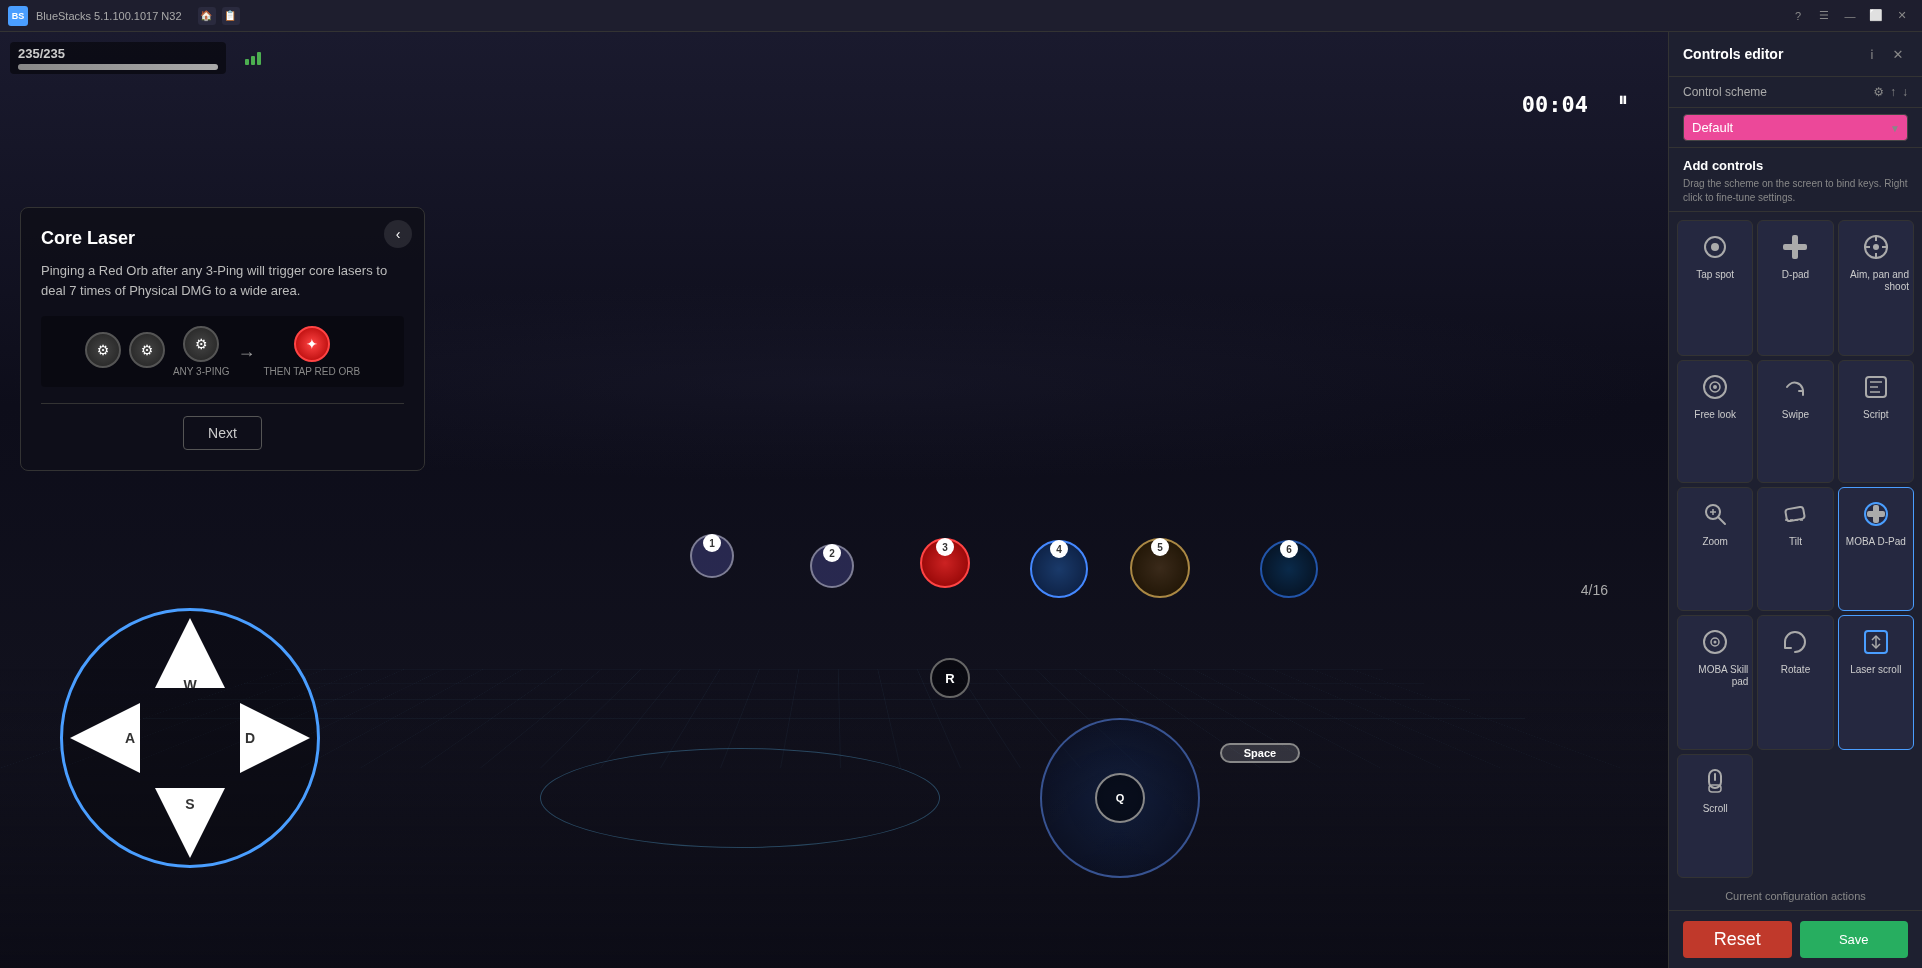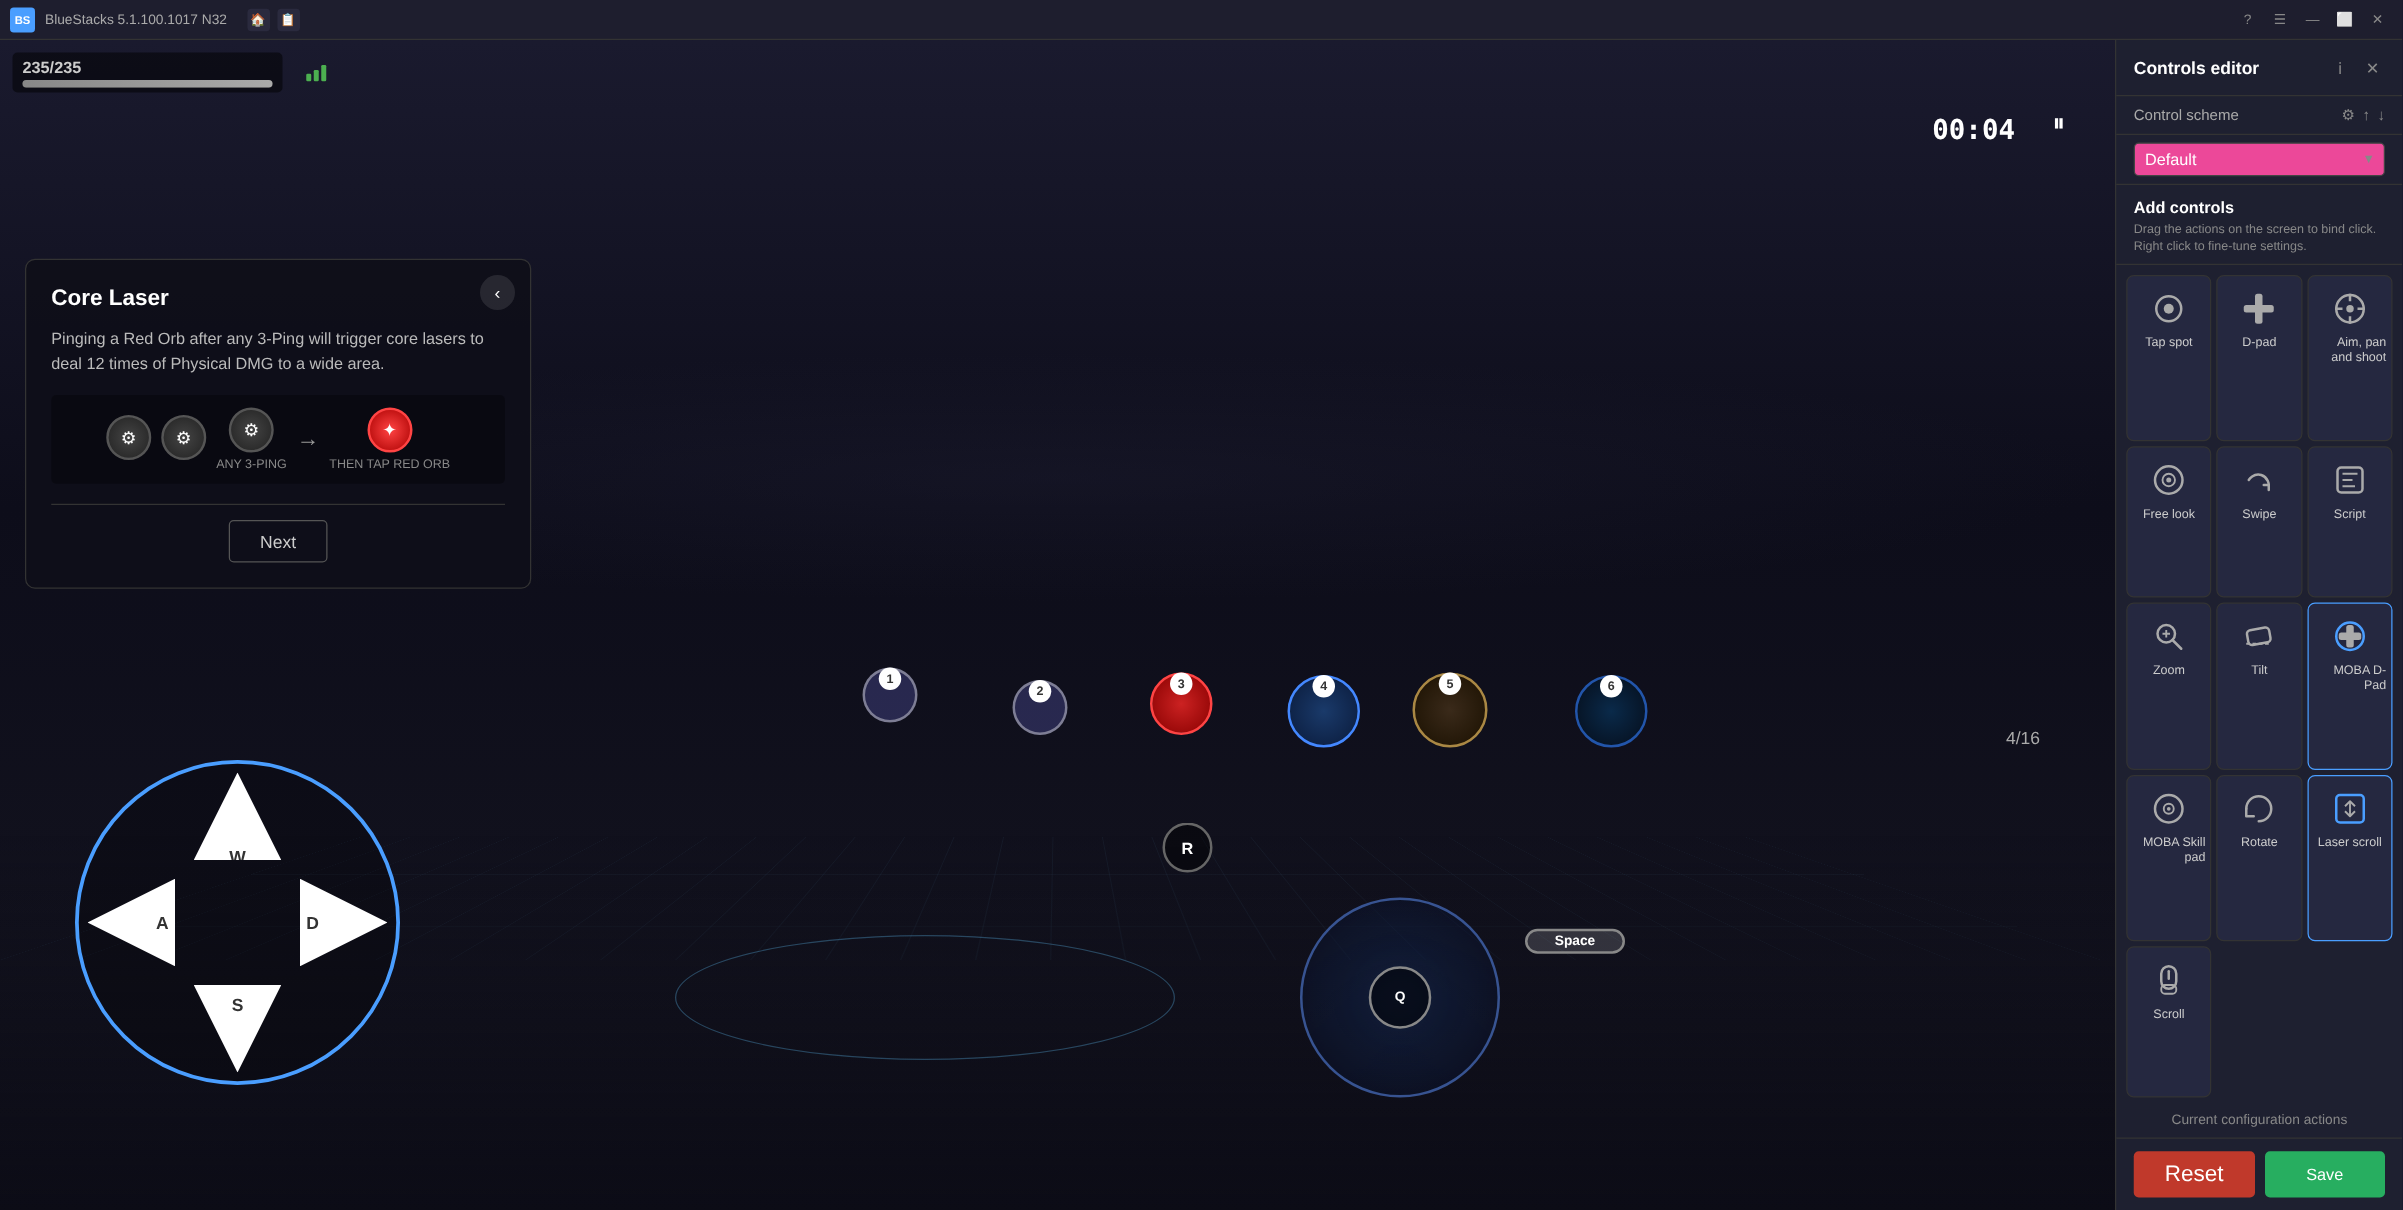--- a/index.html
+++ b/index.html
@@ -343,21 +343,21 @@
       background-image: 
         linear-gradient(rgba(100,200,255,0.05) 1px, transparent 1px),
         linear-gradient(90deg, rgba(100,200,255,0.05) 1px, transparent 1px);
       background-size: 60px 60px;
       transform: perspective(500px) rotateX(60deg);
       transform-origin: bottom center;
     }
 
     
     #controls-editor {
-      width: 230px;
+      width: 254px;
       background: #1e2030;
       border-left: 1px solid #333;
       display: flex;
       flex-direction: column;
       flex-shrink: 0;
     }
 
     .editor-header {
       padding: 12px 14px;
       border-bottom: 1px solid #333;
@@ -554,21 +554,21 @@
         <div class="signal-bar" style="height:13px"></div>
       </div>
     </div>
 
     <div class="game-timer">00:04</div>
     <div class="pause-btn">⏸</div>
 
     <div id="tutorial-popup">
       <button class="tutorial-close-btn">‹</button>
       <div class="tutorial-title">Core Laser</div>
-      <div class="tutorial-desc">Pinging a Red Orb after any 3-Ping will trigger core lasers to deal 12 times of Physical DMG to a wide area.</div>
+      <div class="tutorial-desc">Pinging a Red Orb after any 3-Ping will trigger core lasers to deal 7 times of Physical DMG to a wide area.</div>
       <div class="tutorial-diagram">
         <div class="diagram-col">
           <div class="orb-icon dark">⚙</div>
           <div class="diagram-label"></div>
         </div>
         <div class="diagram-col">
           <div class="orb-icon dark">⚙</div>
           <div class="diagram-label"></div>
         </div>
         <div class="diagram-col">
@@ -671,21 +671,21 @@
       <div class="scheme-select-wrapper">
         <select class="scheme-select">
           <option>Default</option>
         </select>
         <span class="scheme-select-arrow">▼</span>
       </div>
     </div>
 
     <div class="add-controls-section">
       <div class="add-controls-title">Add controls</div>
-      <div class="add-controls-desc">Drag the actions on the screen to bind click. Right click to fine-tune settings.</div>
+      <div class="add-controls-desc">Drag the scheme on the screen to bind keys. Right click to fine-tune settings.</div>
     </div>
 
     <div class="controls-grid">
 
       <div class="control-item">
         <div class="control-icon">
           <svg viewBox="0 0 28 28" fill="none">
             <circle cx="14" cy="14" r="10" stroke="#aaa" stroke-width="2" fill="none"></circle>
             <circle cx="14" cy="14" r="4" fill="#aaa"></circle>
           </svg>

